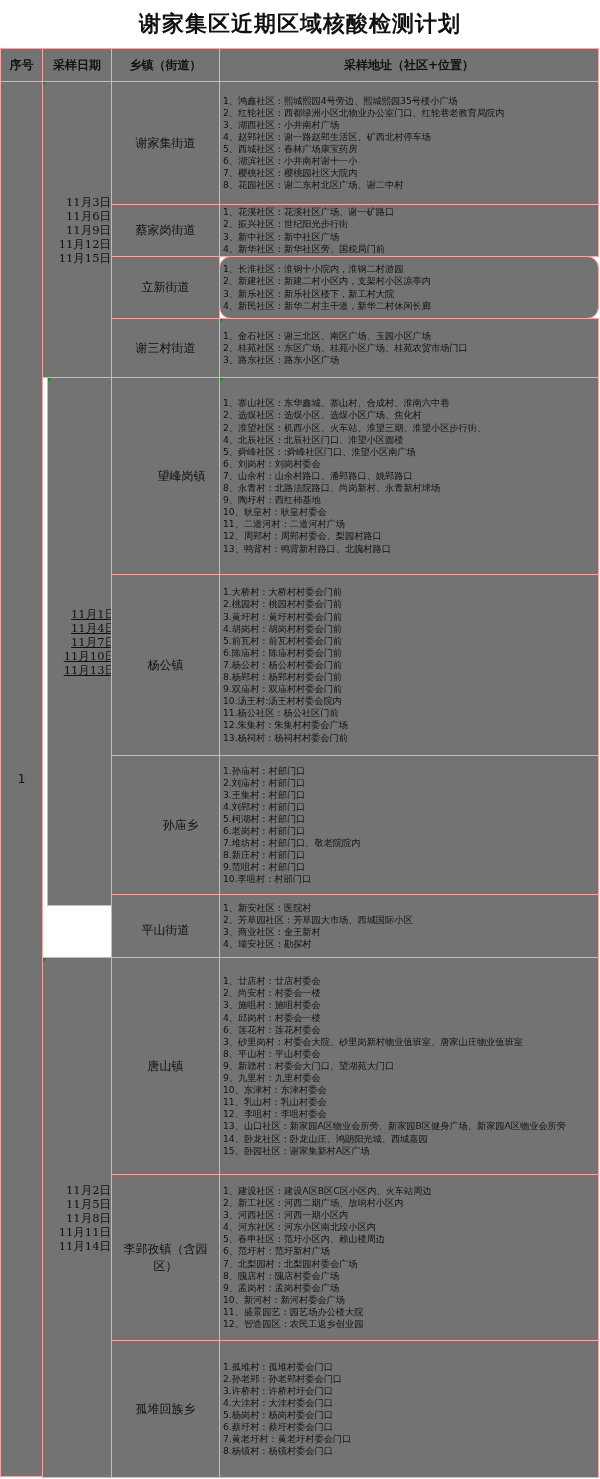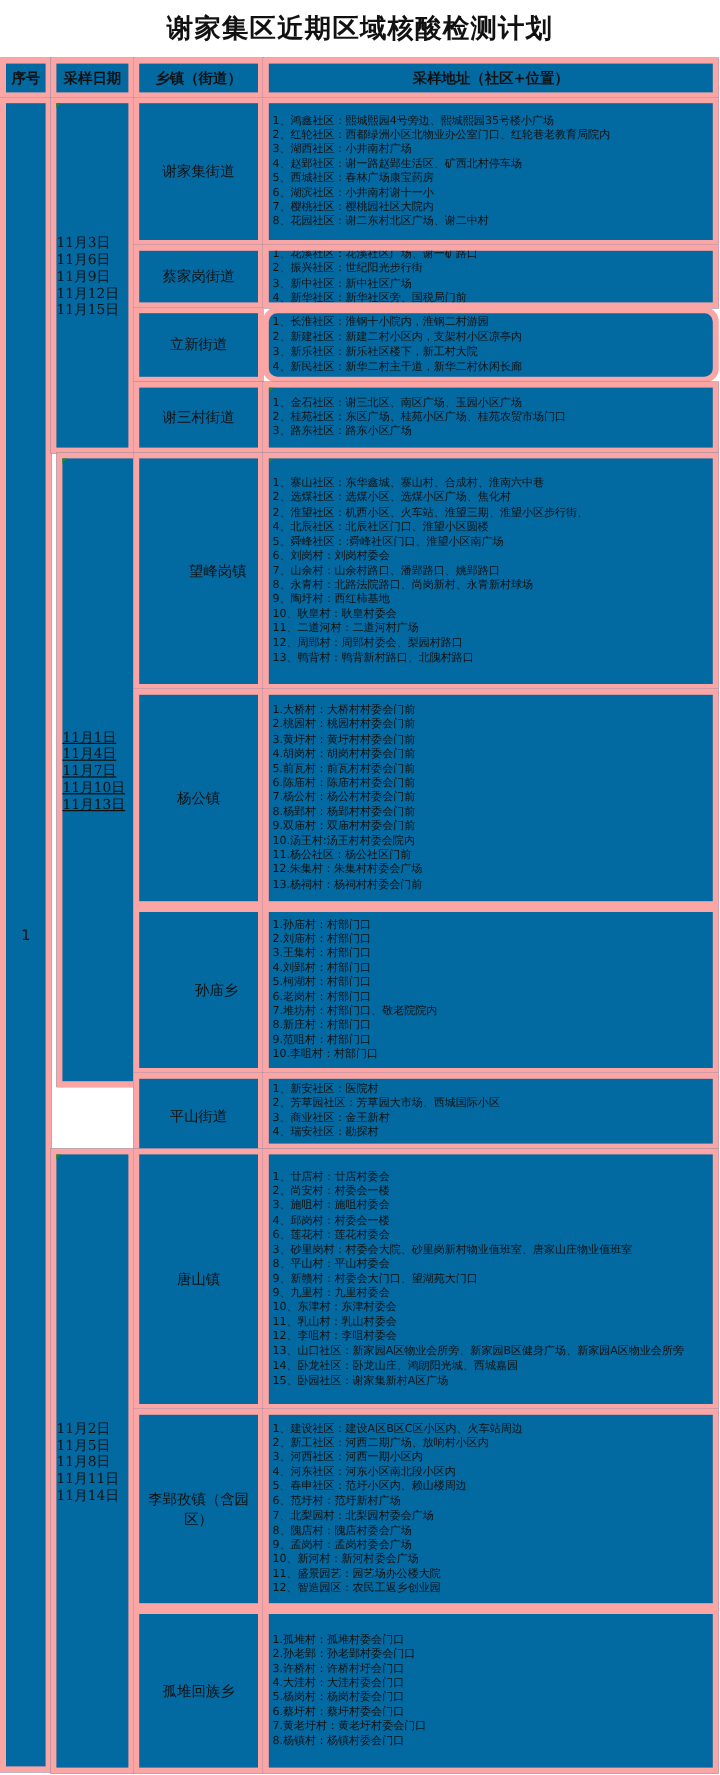--- a/index.html
+++ b/index.html
@@ -3,27 +3,27 @@
 <meta charset="utf-8">
 <style>
   html, body { margin:0; padding:0; background:#ffffff; }
   body { width:600px; height:1479px; position:relative; overflow:hidden;
          font-family:"DejaVu Sans", "Liberation Sans", sans-serif; color:#111; }
   .title { position:absolute; left:0; top:0; width:600px; height:48px;
            display:flex; align-items:center; justify-content:center;
            font-size:22px; font-weight:bold; font-family:"DejaVu Serif", "Liberation Serif", serif;
            letter-spacing:1px; background:#fff; }
   .grid { position:absolute; left:0; top:48px; width:600px; }
-  .cell { position:absolute; box-sizing:border-box; border:5px solid #fca5a5;
-          margin-left:-1px; margin-top:-1px; background:#0369a1; }
+  .cell { position:absolute; box-sizing:border-box; border:1px solid #fca5a5;
+          margin-left:-1px; margin-top:-1px; background:#737373; }
   .hdr { display:flex; align-items:center; justify-content:center;
          font-size:12px; font-weight:bold; }
   .center { display:flex; align-items:center; justify-content:center; text-align:center;
             font-size:12px; }
-  .dates { display:flex; flex-direction:column; align-items:flex-start; justify-content:center;
+  .dates { display:flex; flex-direction:column; align-items:flex-end; justify-content:center;
            font-size:11.5px; line-height:14px; font-family:"DejaVu Serif", "Liberation Serif", serif; }
   .addr { display:flex; flex-direction:column; justify-content:center;
           font-size:9.2px; line-height:12.1px; padding:0 0 0 3px; white-space:normal; overflow:hidden; }
   .addr div { white-space:nowrap; }
   .addr div.wrap { white-space:normal; }
   .green-mark { position:absolute; left:0; top:0; width:0; height:0;
                 border-top:4px solid #1c8a1c; border-right:4px solid transparent; }
 </style>
 </head>
 <body>

